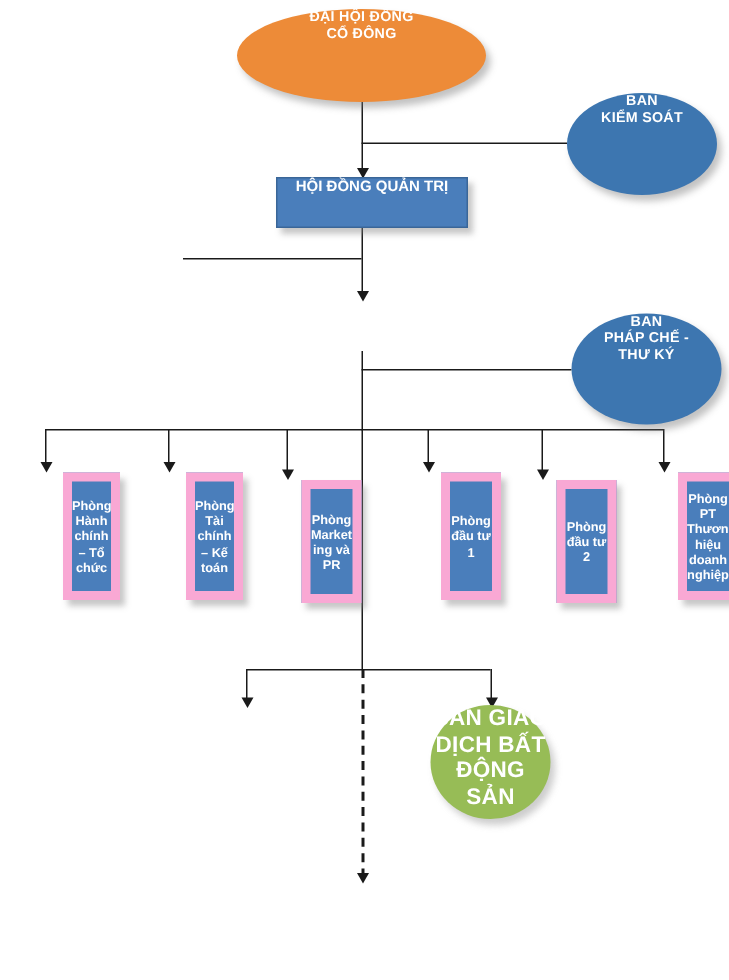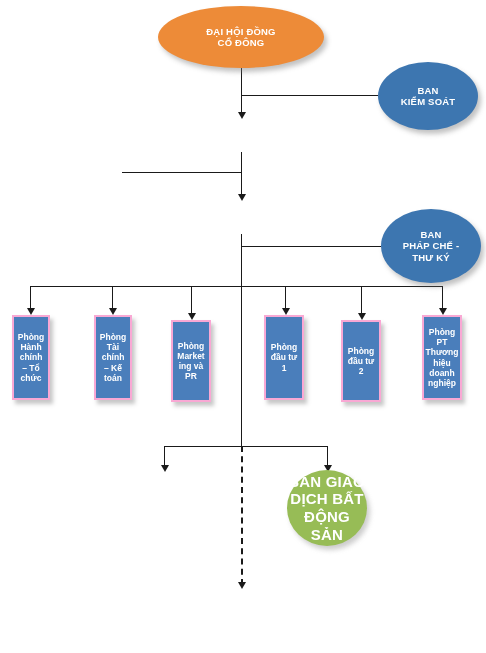--- a/index.html
+++ b/index.html
@@ -14,21 +14,21 @@
     position: relative;
     width: 486px;
     height: 653px;
     background: #ffffff;
     overflow: hidden;
   }
   .node {
     position: absolute;
     box-sizing: border-box;
     display: flex;
-    align-items: center;
+    align-items: flex-start;
     justify-content: center;
     text-align: center;
     color: #ffffff;
     z-index: 3;
   }
   .node .label {
     display: block;
     width: 100%;
     line-height: 1.18;
     white-space: pre-line;
@@ -56,24 +56,25 @@
     letter-spacing: 0.2px;
   }
   .box-blue {
     background: #4A7EBB;
     border: 1px solid #3A6698;
     box-shadow: 3px 4px 4px rgba(130,130,130,0.45);
     font-weight: bold;
   }
   .box-dept {
     background: #4A7EBB;
-    border: 2px solid #f9a8d4;
+    border: 6px solid #f9a8d4;
     box-shadow: 3px 4px 4px rgba(130,130,130,0.45);
     font-weight: bold;
     align-items: center;
+    margin-left: 30px;
   }
   
   .conn {
     position: absolute;
     background: #1A1A1A;
     z-index: 1;
   }
   .h { height: 1px; }
   .v { width: 1px; }
   .arrow-down {
@@ -142,20 +143,23 @@
   <div class="node oval-orange" style="left:158px; top:6px; width:166px; height:62px; font-size:9.5px;">
     <span class="label">ĐẠI HỘI ĐỒNG
 CỔ ĐÔNG</span>
   </div>
 
   <div class="node circle-blue" style="left:378px; top:62px; width:100px; height:68px; font-size:9.5px;">
     <span class="label">BAN
 KIỂM SOÁT</span>
   </div>
 
+  <div class="node box-blue" style="left:184px; top:118px; width:128px; height:34px; font-size:10px;">
+    <span class="label">HỘI ĐỒNG QUẢN TRỊ</span>
+  </div>
 
 
 
   <div class="node circle-blue" style="left:381px; top:209px; width:100px; height:74px; font-size:9.5px;">
     <span class="label">BAN
 PHÁP CHẾ -
 THƯ KÝ</span>
   </div>
 
   <div class="node box-dept" style="left:12px; top:315px; width:38px; height:85px; font-size:8.5px;">

